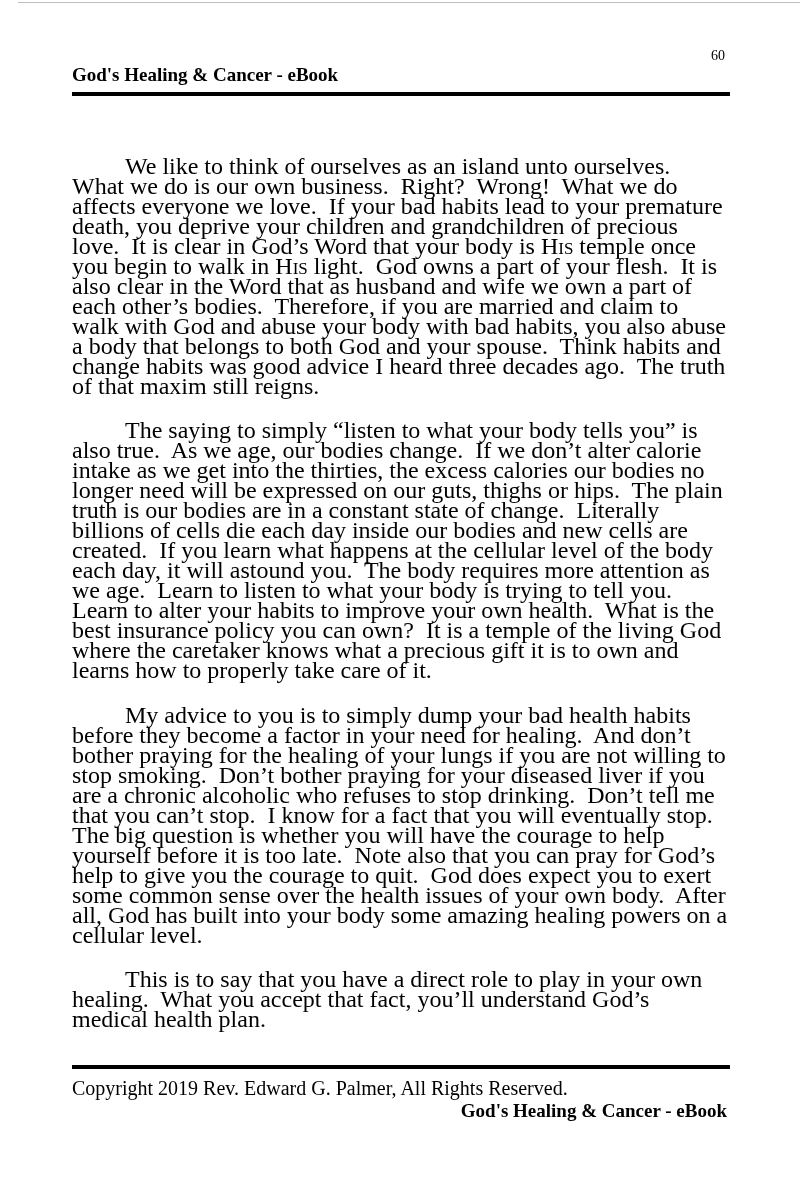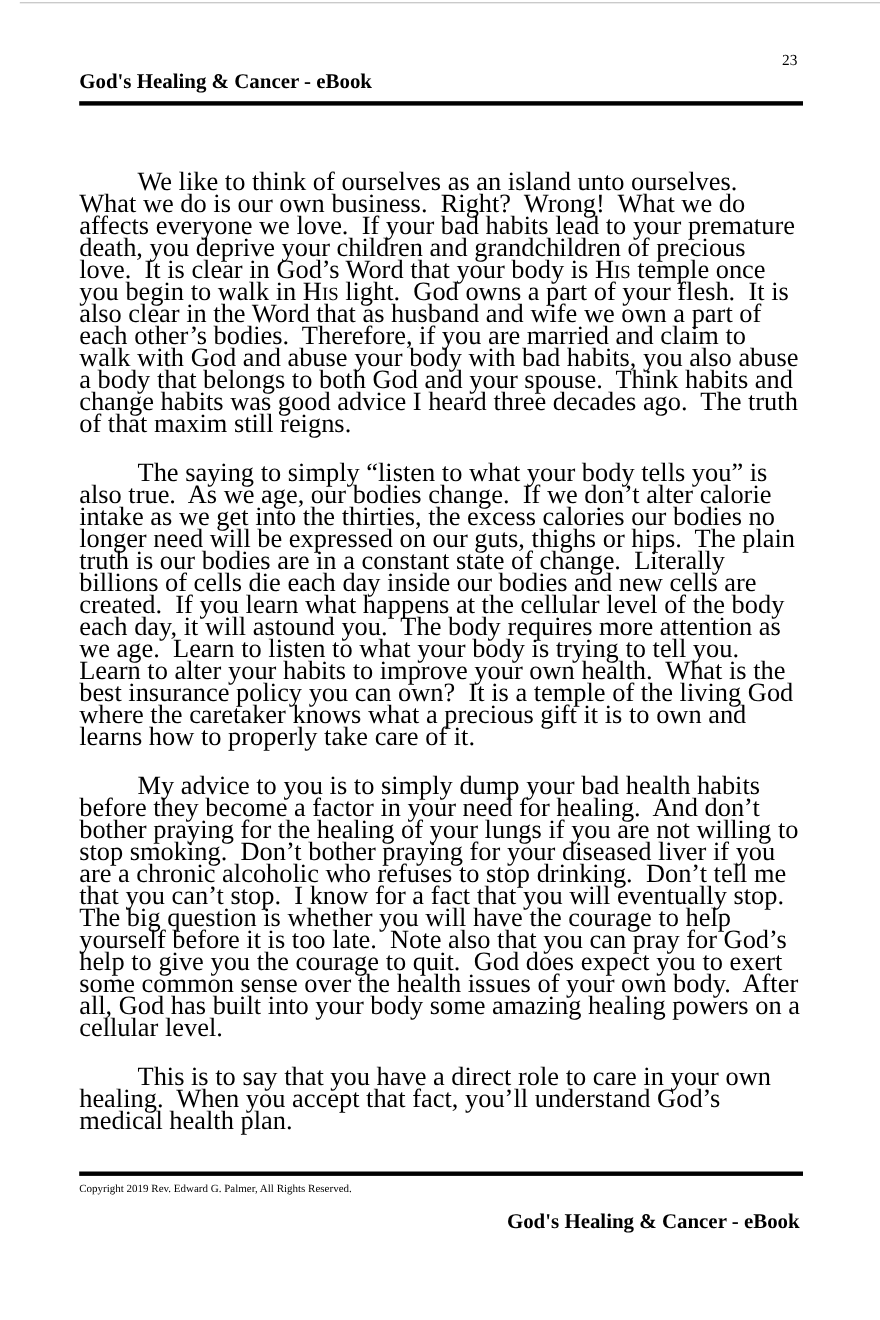--- a/index.html
+++ b/index.html
@@ -62,50 +62,50 @@
     text-indent: 53px;
     white-space: pre-wrap;
     text-align: left;
   }
   .italic { }
   .smallcaps { font-variant: small-caps; }
   .copyright {
     position: absolute;
     top: 1076px;
     left: 72px;
-    font-size: 10px;
+    font-size: 20px;
     line-height: 1.25;
   }
   .footer-title {
     position: absolute;
     top: 1100px;
     right: 73px;
     margin: 0;
     font-size: 19px;
     font-weight: bold;
     line-height: 1.2;
   }
 </style>
 </head>
 <body>
 
 <div class="page">
   <div class="scan-line"></div>
 
-  <div class="page-number">23</div>
+  <div class="page-number">60</div>
 
   <h1 class="header-title">God's Healing &amp; Cancer - eBook</h1>
 
   <div class="rule header-rule"></div>
 
   <main class="page-body">
       <p><span>We like to think of ourselves as an island unto ourselves.  What we do is our own business.  Right?  Wrong!  What we do affects everyone we love.  If your bad habits lead to your premature death, you deprive your children and grandchildren of precious love.  It is clear in God’s Word that your body is </span><span class="smallcaps">His</span><span> temple once you begin to walk in </span><span class="smallcaps">His</span><span> light.  God owns a part of your flesh.  It is also clear in the Word that as husband and wife we own a part of each other’s bodies.  Therefore, if you are married and claim to walk with God and abuse your body with bad habits, you also abuse a body that belongs to both God and your spouse.  Think habits and change habits was good advice I heard three decades ago.  The truth of that maxim still reigns.</span></p>
       <p><span>The saying to simply “listen to what your body tells you” is also true.  As we age, our bodies change.  If we don’t alter calorie intake as we get into the thirties, the excess calories our bodies no longer need will be expressed on our guts, thighs or hips.  The plain truth is our bodies are in a constant state of change.  Literally billions of cells die each day inside our bodies and new cells are created.  If you learn what happens at the cellular level of the body each day, it will astound you.  The body requires more attention as we age.  Learn to listen to what your body is trying to tell you.  Learn to alter your habits to improve your own health.  What is the best insurance policy you can own?  It is a temple of the living God where the caretaker knows what a precious gift it is to own and learns how to properly take care of it.</span></p>
       <p><span>My advice to you is to simply dump your bad health habits before they become a factor in your need for healing.  And don’t bother praying for the healing of your lungs if you are not willing to stop smoking.  Don’t bother praying for your diseased liver if you are a chronic alcoholic who refuses to stop drinking.  Don’t tell me that you can’t stop.  I know for a fact that you </span><span class="italic">will</span><span> eventually stop.  The big question is whether you will have the courage to help yourself before it is too late.  Note also that you can pray for God’s help to give you the courage to quit.  God does expect you to exert some common sense over the health issues of your own body.  After all, God has built into your body some amazing healing powers on a cellular level.</span></p>
-      <p><span>This is to say that you have a direct role to care in your own healing.  When you accept that fact, you’ll understand God’s medical health plan.</span></p>
+      <p><span>This is to say that you have a direct role to play in your own healing.  What you accept that fact, you’ll understand God’s medical health plan.</span></p>
     </main>
 
   <div class="rule footer-rule"></div>
 
   <div class="copyright">Copyright 2019 Rev. Edward G. Palmer, All Rights Reserved.</div>
 
   <h2 class="footer-title">God's Healing &amp; Cancer - eBook</h2>
 </div>
 
 </body></html>

